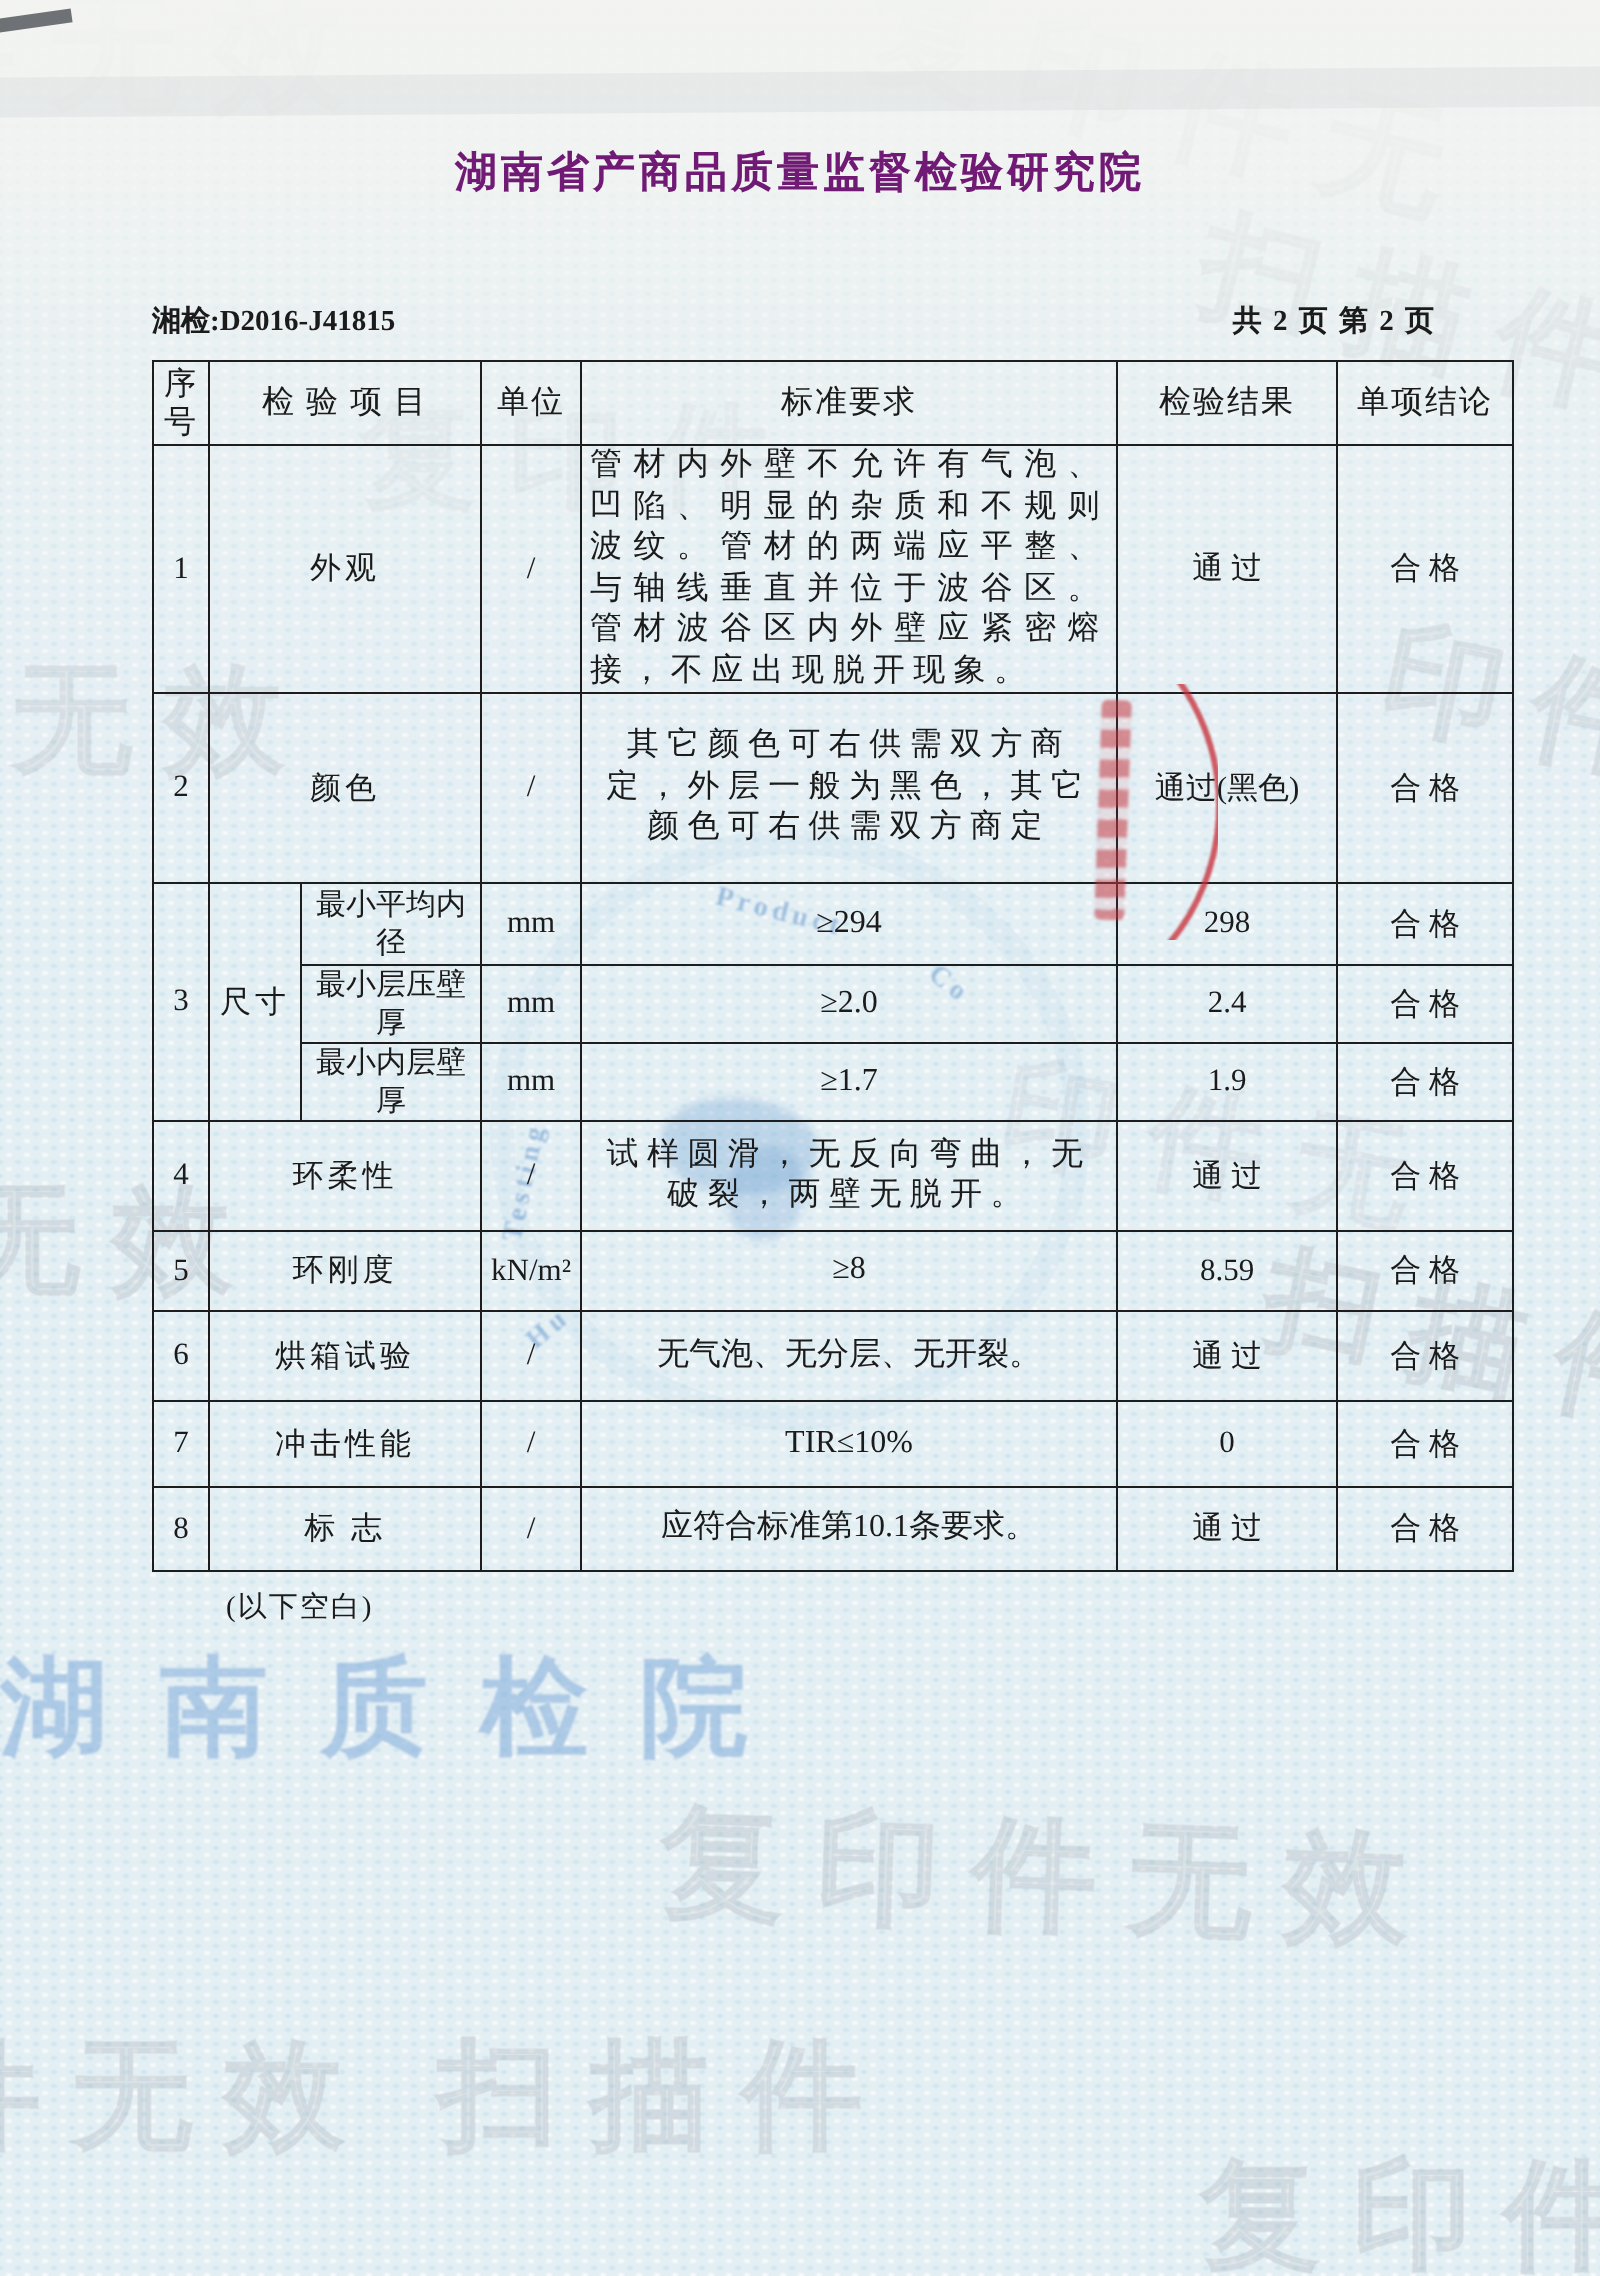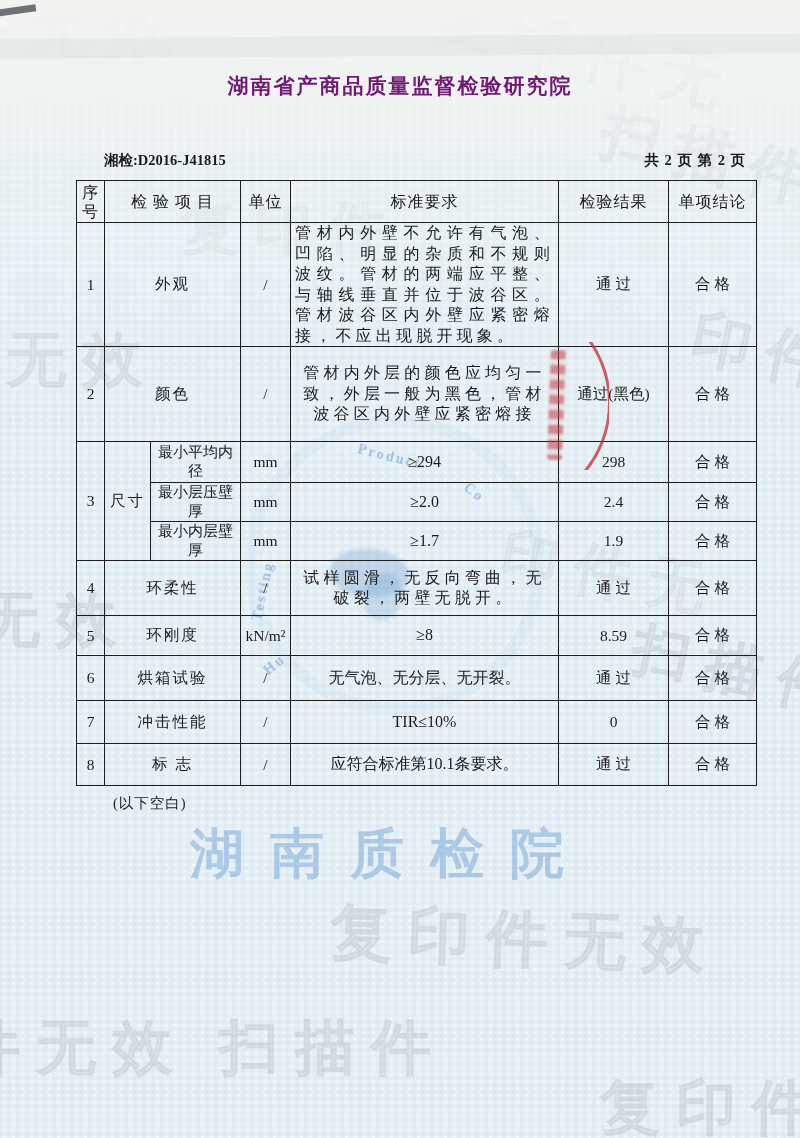--- a/index.html
+++ b/index.html
@@ -51,21 +51,21 @@
   .title{
     position:absolute;left:0;top:72px;width:100%;text-align:center;
     font-size:21px;font-weight:bold;letter-spacing:2px;margin:0;color:#701a75;
   }
   .subtitle{
     position:absolute;left:0;top:116px;width:100%;text-align:center;
     font-size:17px;font-weight:bold;letter-spacing:1px;margin:0;color:#151515;
   }
   .subtitle span{border-bottom:1.6px solid #151515;padding:0 1px 1px;}
   .refrow{
-    position:absolute;left:104px;top:151px;width:642px;
+    position:absolute;left:76px;top:151px;width:642px;
     display:flex;justify-content:space-between;align-items:center;
     font-size:14.5px;font-weight:bold;
   }
   .refrow .pg{font-weight:bold;font-size:14.5px;letter-spacing:1px;}
 
   
   table.report{
     position:absolute;left:76px;top:180px;width:680px;
     border-collapse:collapse;table-layout:fixed;
     font-size:15.5px;background:transparent;
@@ -81,21 +81,21 @@
   td.req.plain{letter-spacing:0;}
   .itemcell{letter-spacing:2px;margin-top:24px;}
   .subitem{letter-spacing:0;font-size:15px;padding:0 2px;}
 
   .below-blank{
     position:absolute;left:113px;top:794px;font-size:14.5px;letter-spacing:1px;
   }
 
   
   .inst-wm{
-    position:absolute;left:0;top:818px;width:780px;text-align:center;
+    position:absolute;left:0;top:818px;width:780px;text-align:left;
     font-size:54px;font-weight:bold;letter-spacing:26px;
     color:rgba(126,170,216,0.55);filter:blur(0.6px);pointer-events:none;
   }
 
   
   .emblem{position:absolute;left:245px;top:415px;width:300px;height:300px;pointer-events:none;}
   .emblem .ring{position:absolute;inset:0;border-radius:50%;border:12px solid rgba(140,185,220,0.09);}
   .emblem .blob1{position:absolute;left:86px;top:134px;width:78px;height:48px;
     background:rgba(108,158,208,0.32);border-radius:45% 60% 50% 55%;filter:blur(2.2px);}
   .emblem .blob2{position:absolute;left:118px;top:158px;width:40px;height:48px;
@@ -179,21 +179,21 @@
         <td colspan="2" class="itemcell">外观</td>
         <td>/</td>
         <td class="req just">管材内外壁不允许有气泡、凹陷、明显的杂质和不规则波纹。管材的两端应平整、与轴线垂直并位于波谷区。管材波谷区内外壁应紧密熔接，不应出现脱开现象。</td>
         <td>通 过</td>
         <td>合 格</td>
       </tr>
       <tr style="height:95px">
         <td>2</td>
         <td colspan="2" class="itemcell">颜色</td>
         <td>/</td>
-        <td class="req cen">管材内外层的颜色应均匀一致，外层一般为黑色，管材波谷区内外壁应紧密熔接</td>
+        <td class="req cen">其它颜色可右供需双方商定，外层一般为黑色，其它颜色可右供需双方商定</td>
         <td>通过(黑色)</td>
         <td>合 格</td>
       </tr>
       <tr style="height:41px">
         <td rowspan="3">3</td>
         <td rowspan="3" class="itemcell">尺寸</td>
         <td class="subitem">最小平均内径</td>
         <td>mm</td>
         <td class="req plain">≥294</td>
         <td>298</td>

